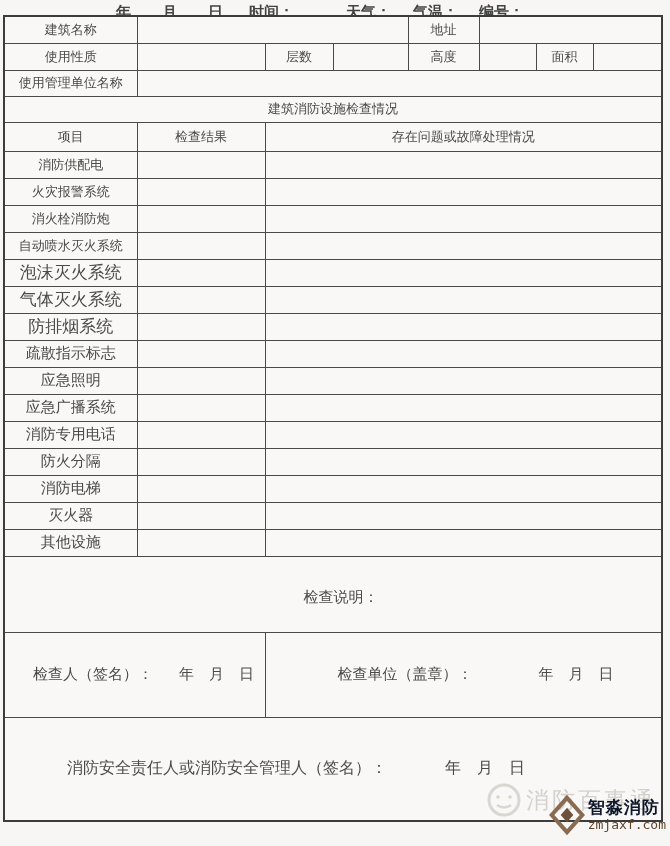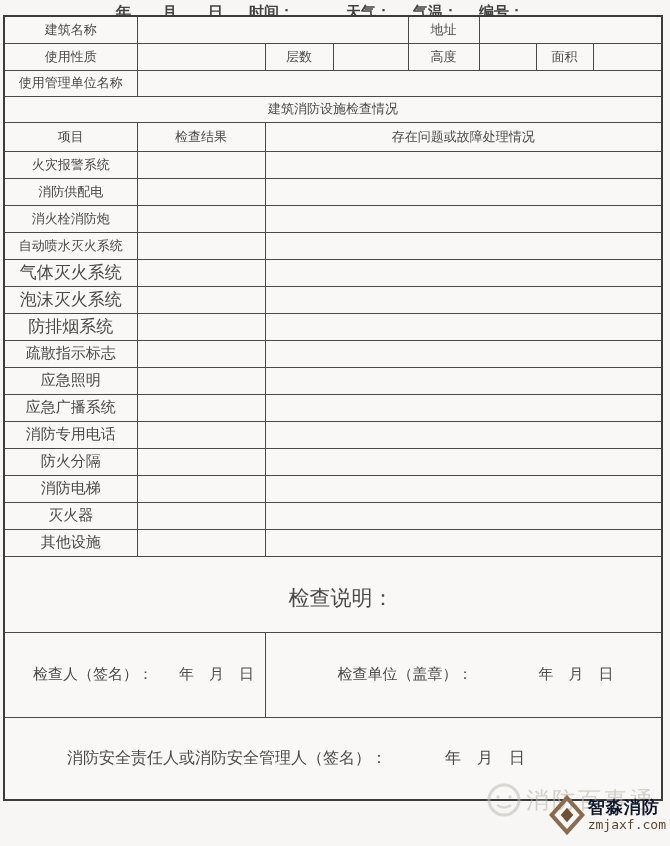--- a/index.html
+++ b/index.html
@@ -32,27 +32,27 @@
     border:2px solid #3c3c3c;
   }
   table.form td{
     border:1px solid #4a4a4a;
     background:#f9f8f6;
     text-align:center;vertical-align:middle;
     padding:0;font-size:13px;color:#4a4a4a;
     overflow:hidden;
   }
   tr.h27{height:27px;} tr.h26{height:26px;} tr.h29{height:29px;}
-  tr.hnotes{height:76px;} tr.hsign{height:85px;} tr.hbottom{height:83px;}
+  tr.hnotes{height:76px;} tr.hsign{height:85px;} tr.hbottom{height:104px;}
   tr.fs13 td{font-size:13px;}
   tr.fs15 td{font-size:15px;}
   tr.fs17 td{font-size:17px;}
   td.section-title{font-size:13px;}
   td.notes-cell{text-align:left;vertical-align:top;}
-  .notes-inner{padding:7px 0 0 16px;font-size:21px;text-align:center;}
+  .notes-inner{padding:7px 0 0 16px;font-size:15px;text-align:center;}
   .sign-left{display:flex;align-items:center;padding-left:28px;font-size:15px;}
   .sign-left .date{margin-left:26px;}
   .sign-right{display:flex;align-items:center;padding-left:72px;font-size:15px;}
   .sign-right .date{margin-left:66px;}
   .bottom-inner{display:flex;align-items:center;padding-left:62px;font-size:16px;}
   .bottom-inner .date{margin-left:58px;}
   td.ta-left{text-align:left;}
   
   .wm-faint{
     position:absolute;left:486px;top:782px;
@@ -126,46 +126,46 @@
       <td colspan="8" class="section-title">建筑消防设施检查情况</td>
     </tr>
 
     <tr class="h29">
       <td>项目</td>
       <td>检查结果</td>
       <td colspan="6">存在问题或故障处理情况</td>
     </tr>
 
     <tr class="h27 fs13">
+      <td>消防供配电</td>
+      <td></td>
+      <td colspan="6"></td>
+    </tr>
+    <tr class="h27 fs13">
       <td>火灾报警系统</td>
       <td></td>
       <td colspan="6"></td>
     </tr>
     <tr class="h27 fs13">
-      <td>消防供配电</td>
-      <td></td>
-      <td colspan="6"></td>
-    </tr>
-    <tr class="h27 fs13">
       <td>消火栓消防炮</td>
       <td></td>
       <td colspan="6"></td>
     </tr>
     <tr class="h27 fs13">
       <td>自动喷水灭火系统</td>
+      <td></td>
+      <td colspan="6"></td>
+    </tr>
+    <tr class="h27 fs17">
+      <td>泡沫灭火系统</td>
       <td></td>
       <td colspan="6"></td>
     </tr>
     <tr class="h27 fs17">
       <td>气体灭火系统</td>
-      <td></td>
-      <td colspan="6"></td>
-    </tr>
-    <tr class="h27 fs17">
-      <td>泡沫灭火系统</td>
       <td></td>
       <td colspan="6"></td>
     </tr>
     <tr class="h27 fs17">
       <td>防排烟系统</td>
       <td></td>
       <td colspan="6"></td>
     </tr>
     <tr class="h27 fs15">
       <td>疏散指示标志</td>

